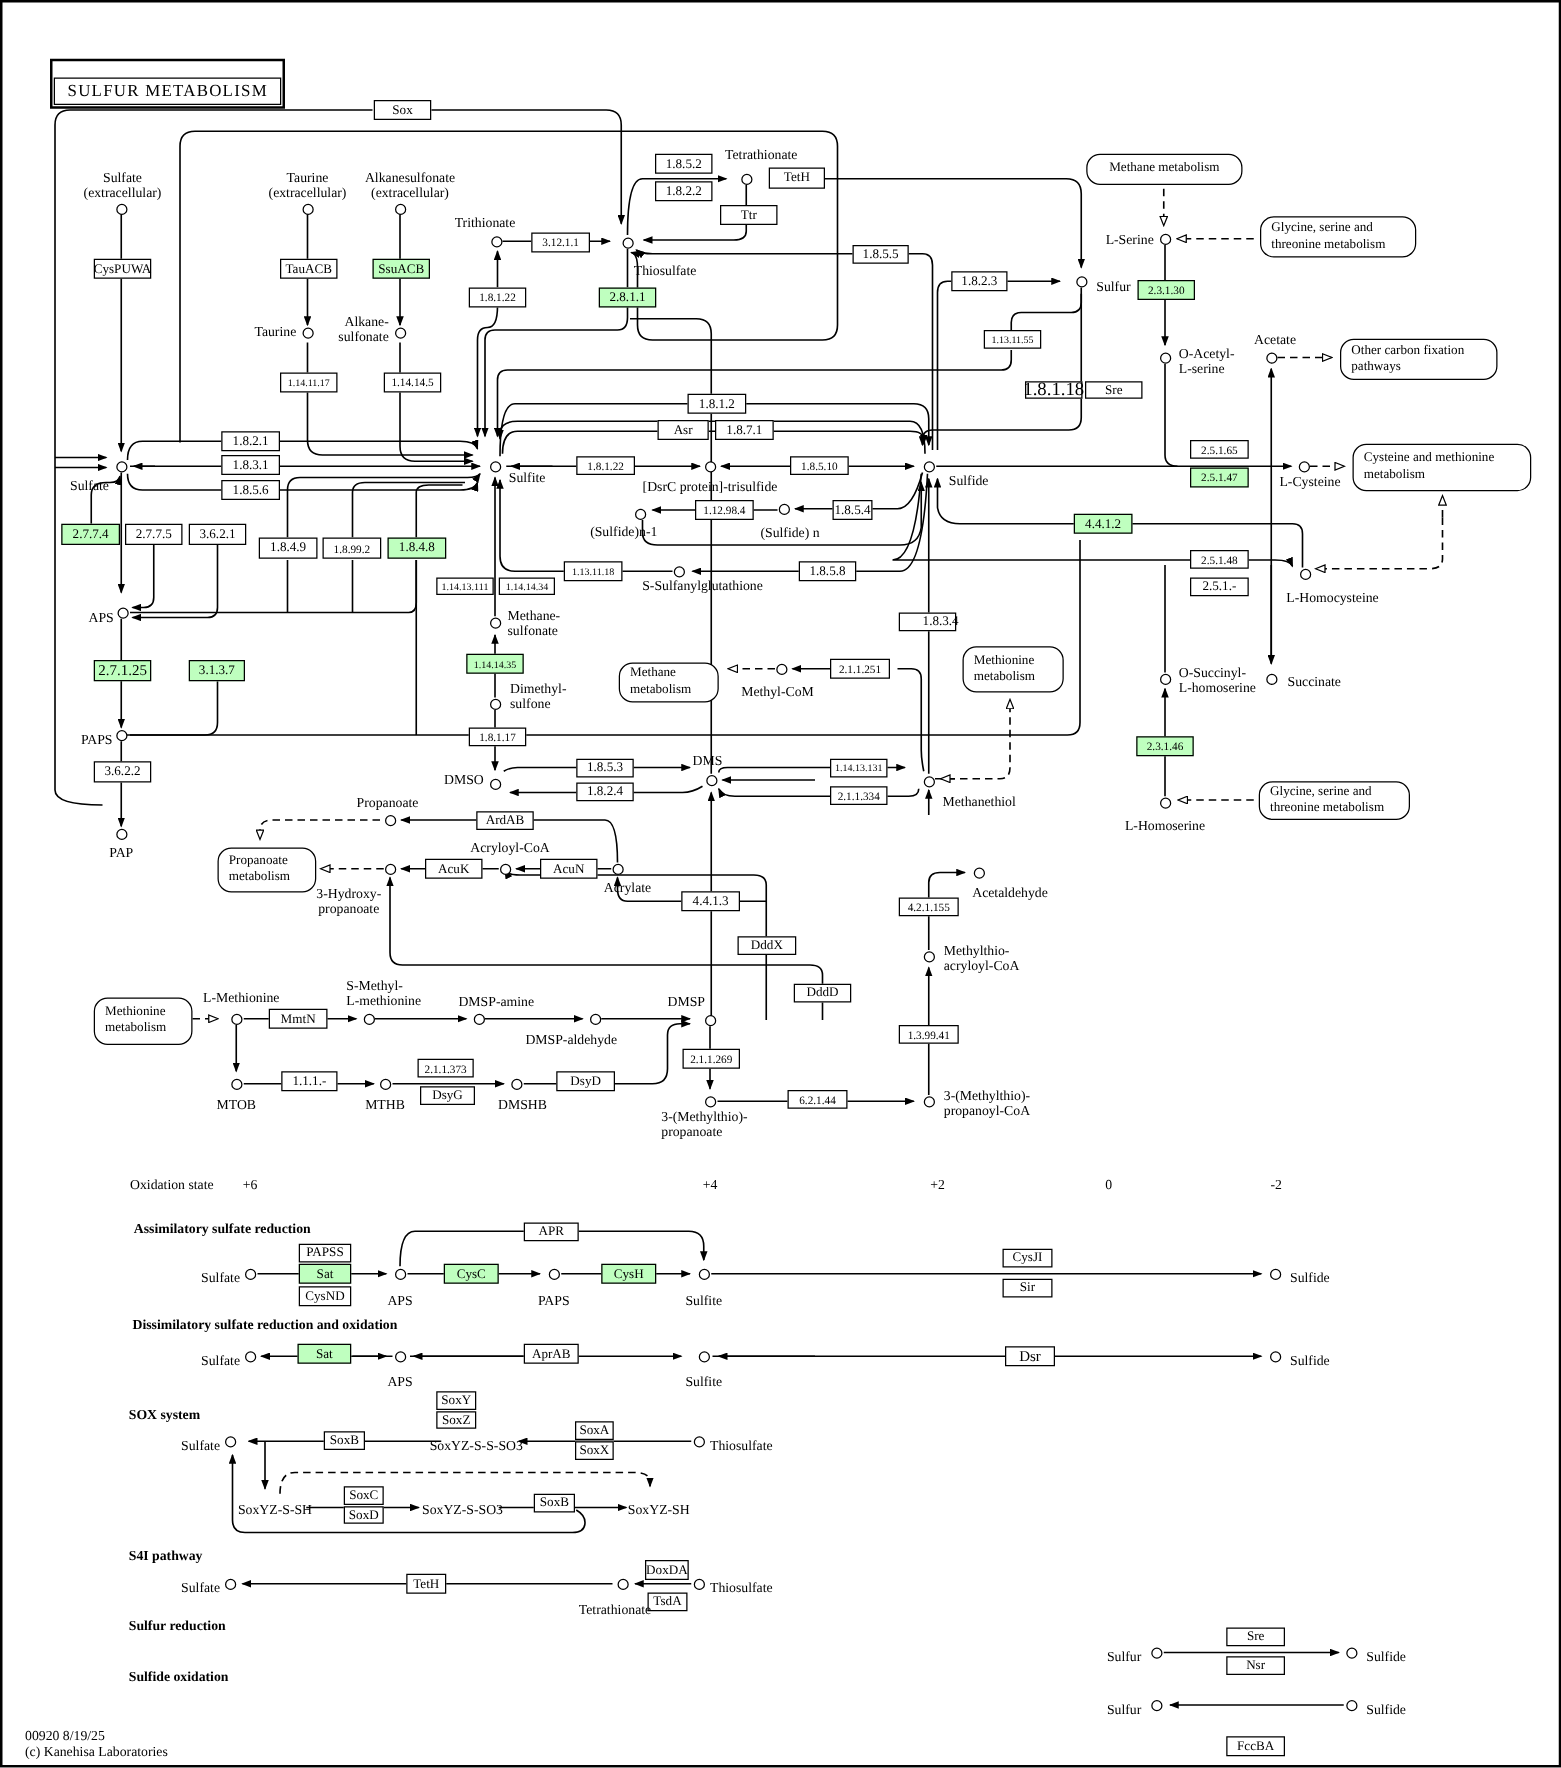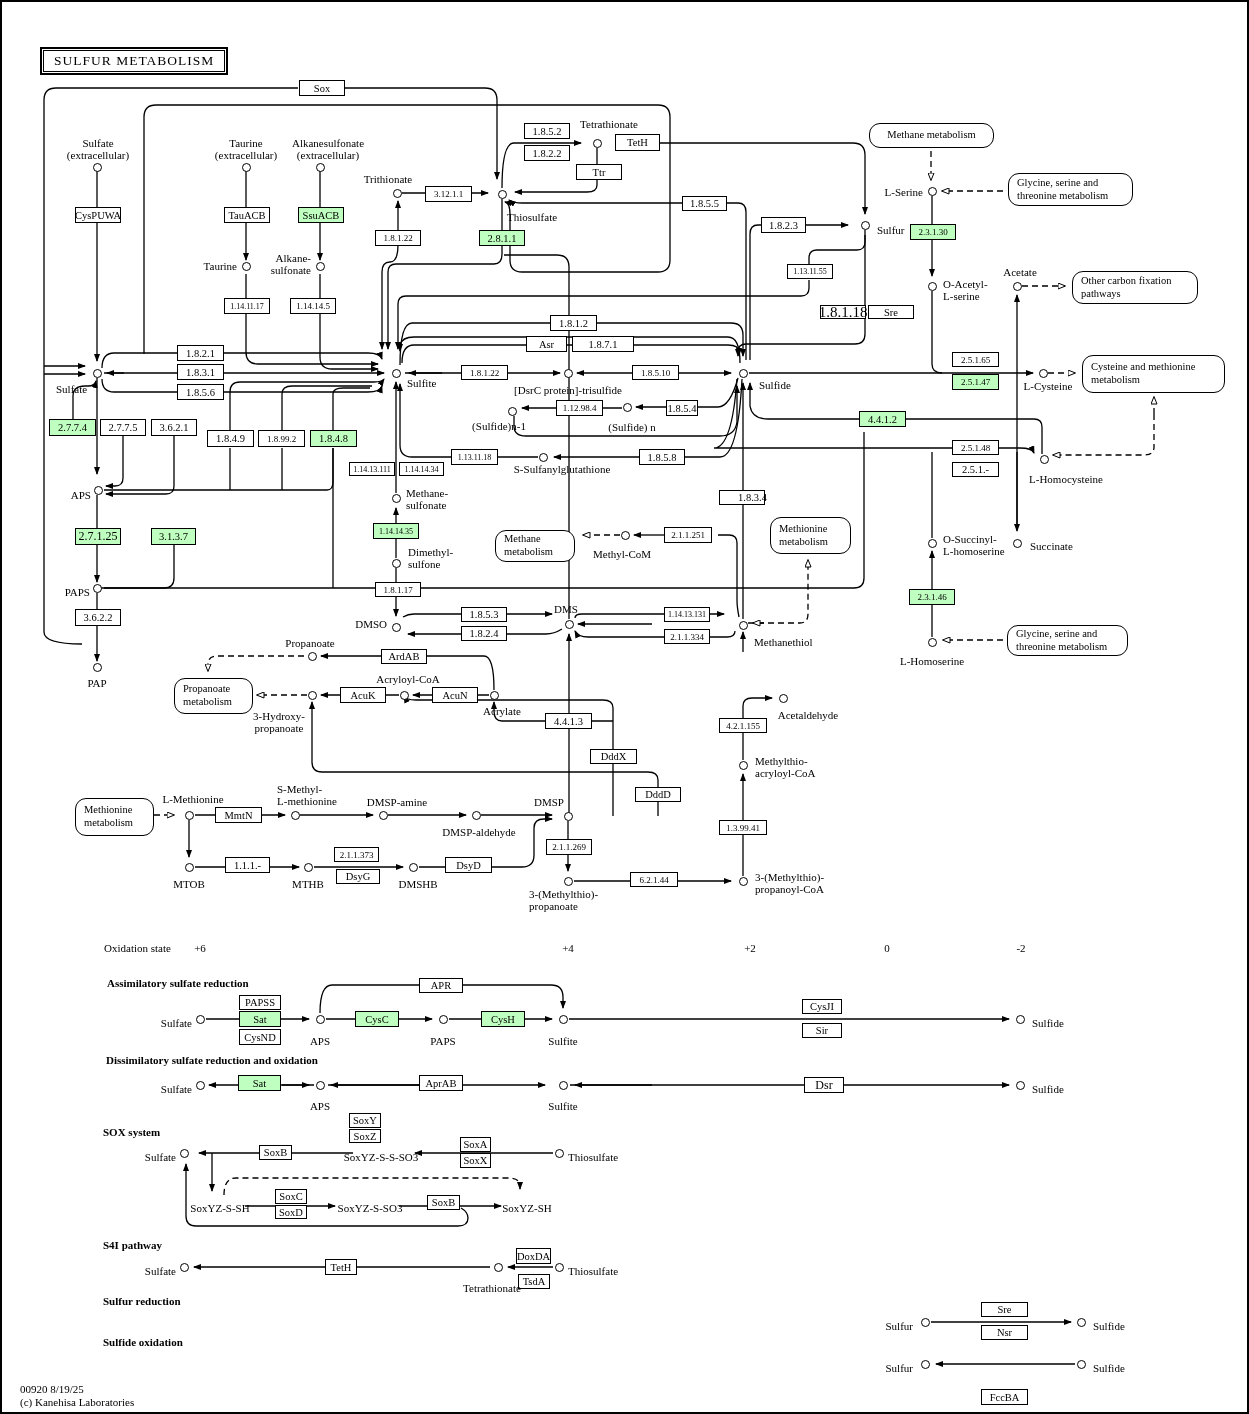--- a/index.html
+++ b/index.html
@@ -8,21 +8,21 @@
   .ebox{position:absolute;z-index:3;background:#fff;border:1px solid #000;box-sizing:border-box;display:flex;align-items:center;justify-content:center;white-space:nowrap;font-family:"Liberation Serif",serif;color:#000;cursor:pointer;}
   .ebox.green{background:#BFFFBF;}
   .pbox{position:absolute;z-index:3;background:#fff;border:1px solid #000;border-radius:11px;box-sizing:border-box;display:flex;flex-direction:column;align-items:flex-start;justify-content:center;padding:1px 8px;font:10.5px/1.2 "Liberation Serif",serif;white-space:nowrap;cursor:pointer;}
   .cpd{position:absolute;z-index:4;width:9px;height:9px;background:#fff;border:1.2px solid #000;border-radius:50%;box-sizing:border-box;cursor:pointer;}
   .lbl{position:absolute;z-index:5;font:11px/1.12 "Liberation Serif",serif;color:#000;white-space:nowrap;}
   .lbl.ac{transform:translate(-50%,-50%);text-align:center;}
   .lbl.al{transform:translate(0,-50%);text-align:left;}
   .lbl.ar{transform:translate(-100%,-50%);text-align:right;}
   .hdr{position:absolute;z-index:5;font:bold 11px "Liberation Serif",serif;white-space:nowrap;transform:translateY(-50%);}
   .titlebox{position:absolute;z-index:6;left:38px;top:45px;border:2px solid #000;padding:1px;}
-  .titlebox .in{border:1px solid #000;padding:2px 10px;font:13.5px "Liberation Serif",serif;letter-spacing:1px;}
+  .titlebox .in{border:1px solid #000;padding:2px 10px;font:13.5px "Liberation Serif",serif;letter-spacing:1px;margin-top:12px;}
   .footer{position:absolute;z-index:5;left:18px;font:11px "Liberation Serif",serif;}
 </style>
 </head>
 <body>
 
 <div id="page">
   <div class="titlebox">
     <div class="in">SULFUR METABOLISM</div>
   </div>
 
@@ -171,21 +171,21 @@
       <path d="M222,1193 Q222,1176 234,1176 H506 Q518,1176 518,1184 V1187" marker-end="url(#ma)"></path>
     </g>
   </svg>
 
   <div id="nodes">
       <div class="ebox" style="left: 297px; top: 78px; width: 46px; height: 16px; font-size: 10.5px;">Sox</div>
       <div class="ebox" style="left: 73px; top: 205px; width: 46px; height: 16px; font-size: 10.5px;">CysPUWA</div>
       <div class="ebox" style="left: 222px; top: 205px; width: 46px; height: 16px; font-size: 10.5px;">TauACB</div>
       <div class="ebox green" style="left: 296px; top: 205px; width: 46px; height: 16px; font-size: 10.5px;">SsuACB</div>
       <div class="ebox" style="left: 222px; top: 296px; width: 46px; height: 16px; font-size: 8px;">1.14.11.17</div>
-      <div class="ebox" style="left: 288px; top: 296px; width: 46px; height: 16px; font-size: 9px;">1.14.14.5</div>
+      <div class="ebox" style="left: 305px; top: 296px; width: 46px; height: 16px; font-size: 9px;">1.14.14.5</div>
       <div class="ebox" style="left: 423px; top: 184px; width: 47px; height: 16px; font-size: 9px;">3.12.1.1</div>
       <div class="ebox" style="left: 373px; top: 228px; width: 46px; height: 16px; font-size: 9px;">1.8.1.22</div>
       <div class="ebox green" style="left: 477px; top: 228px; width: 46px; height: 16px; font-size: 10.5px;">2.8.1.1</div>
       <div class="ebox" style="left: 522px; top: 121px; width: 46px; height: 16px; font-size: 10.5px;">1.8.5.2</div>
       <div class="ebox" style="left: 522px; top: 143px; width: 46px; height: 16px; font-size: 10.5px;">1.8.2.2</div>
       <div class="ebox" style="left: 613px; top: 132px; width: 45px; height: 17px; font-size: 10.5px;">TetH</div>
       <div class="ebox" style="left: 574px; top: 162px; width: 46px; height: 16px; font-size: 10.5px;">Ttr</div>
       <div class="ebox" style="left: 680px; top: 194px; width: 45px; height: 15px; font-size: 10.5px;">1.8.5.5</div>
       <div class="ebox" style="left: 759px; top: 215px; width: 45px; height: 16px; font-size: 10.5px;">1.8.2.3</div>
       <div class="ebox" style="left: 785px; top: 262px; width: 46px; height: 15px; font-size: 8px;">1.13.11.55</div>
@@ -196,21 +196,21 @@
       <div class="ebox" style="left: 175px; top: 362px; width: 47px; height: 16px; font-size: 10.5px;">1.8.3.1</div>
       <div class="ebox" style="left: 175px; top: 382px; width: 47px; height: 16px; font-size: 10.5px;">1.8.5.6</div>
       <div class="ebox green" style="left: 47px; top: 417px; width: 47px; height: 17px; font-size: 10.5px;">2.7.7.4</div>
       <div class="ebox" style="left: 98px; top: 417px; width: 46px; height: 17px; font-size: 10.5px;">2.7.7.5</div>
       <div class="ebox" style="left: 149px; top: 417px; width: 46px; height: 17px; font-size: 10.5px;">3.6.2.1</div>
       <div class="ebox" style="left: 205px; top: 428px; width: 47px; height: 17px; font-size: 10.5px;">1.8.4.9</div>
       <div class="ebox" style="left: 256px; top: 428px; width: 47px; height: 17px; font-size: 9px;">1.8.99.2</div>
       <div class="ebox green" style="left: 308px; top: 428px; width: 47px; height: 17px; font-size: 10.5px;">1.8.4.8</div>
       <div class="ebox" style="left: 548px; top: 313px; width: 47px; height: 16px; font-size: 10.5px;">1.8.1.2</div>
       <div class="ebox" style="left: 524px; top: 334px; width: 41px; height: 16px; font-size: 10.5px;">Asr</div>
-      <div class="ebox" style="left: 570px; top: 334px; width: 62px; height: 16px; font-size: 10.5px;">1.8.7.1</div>
+      <div class="ebox" style="left: 570px; top: 334px; width: 47px; height: 16px; font-size: 10.5px;">1.8.7.1</div>
       <div class="ebox" style="left: 459px; top: 363px; width: 47px; height: 15px; font-size: 9px;">1.8.1.22</div>
       <div class="ebox" style="left: 630px; top: 363px; width: 47px; height: 15px; font-size: 9px;">1.8.5.10</div>
       <div class="ebox" style="left: 554px; top: 398px; width: 47px; height: 16px; font-size: 9px;">1.12.98.4</div>
       <div class="ebox" style="left: 664px; top: 398px; width: 32px; height: 16px; font-size: 10.5px;">1.8.5.4</div>
       <div class="ebox" style="left: 449px; top: 447px; width: 47px; height: 16px; font-size: 8px;">1.13.11.18</div>
       <div class="ebox" style="left: 637px; top: 447px; width: 46px; height: 16px; font-size: 10.5px;">1.8.5.8</div>
       <div class="ebox" style="left: 950px; top: 350px; width: 47px; height: 15px; font-size: 9px;">2.5.1.65</div>
       <div class="ebox green" style="left: 950px; top: 372px; width: 47px; height: 16px; font-size: 9px;">2.5.1.47</div>
       <div class="ebox green" style="left: 857px; top: 409px; width: 47px; height: 16px; font-size: 10.5px;">4.4.1.2</div>
       <div class="ebox" style="left: 950px; top: 438px; width: 47px; height: 15px; font-size: 9px;">2.5.1.48</div>
@@ -512,21 +512,21 @@
       <div class="lbl ac" style="left: 191px; top: 797px;">
         <div>L-Methionine</div>
       </div>
       <div class="lbl al" style="left: 275px; top: 793px;">
         <div>S-Methyl-</div>
         <div>L-methionine</div>
       </div>
       <div class="lbl ac" style="left: 395px; top: 800px;">
         <div>DMSP-amine</div>
       </div>
-      <div class="lbl ac" style="left: 477px; top: 830px;">
+      <div class="lbl ac" style="left: 455px; top: 830px;">
         <div>DMSP-aldehyde</div>
       </div>
       <div class="lbl ac" style="left: 187px; top: 882px;">
         <div>MTOB</div>
       </div>
       <div class="lbl ac" style="left: 306px; top: 882px;">
         <div>MTHB</div>
       </div>
       <div class="lbl ac" style="left: 416px; top: 882px;">
         <div>DMSHB</div>

